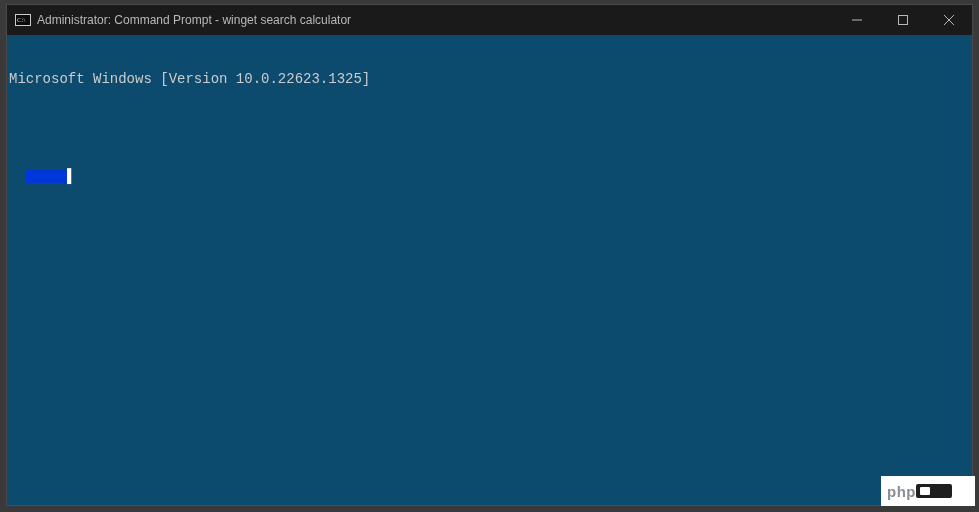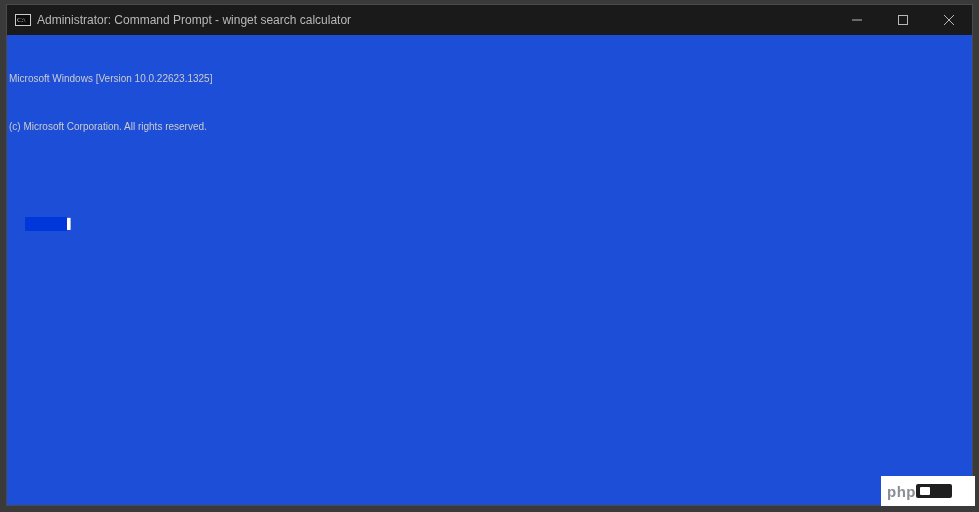--- a/index.html
+++ b/index.html
@@ -36,24 +36,24 @@
     width: 46px; height: 30px;
     display: inline-flex;
     align-items: center;
     justify-content: center;
     color: #b8b8b8;
   }
   .win-btn svg { width: 10px; height: 10px; }
 
   .terminal {
     flex: 1 1 auto;
-    background: #1d4ed8;
+    background: #0c4a6e;
     color: #cccccc;
-    font-family: Liberation Sans, sans-serif;
-    font-size: 10px;
+    font-family: Liberation Mono, monospace;
+    font-size: 14px;
     line-height: 16px;
     padding: 4px 2px 2px 2px;
     white-space: pre;
     position: relative;
   }
   .line { height: 16px; }
   .progress-row {
     display: flex;
     align-items: center;
     height: 16px;
@@ -137,21 +137,20 @@
     </span>
     <span class="win-btn close">
       <svg viewBox="0 0 10 10">
           <path d="M0 0 L10 10 M10 0 L0 10" stroke="currentColor" stroke-width="1"></path>
         </svg>
     </span>
   </div>
 
   <div class="terminal">
     <div class="line">Microsoft Windows [Version 10.0.22623.1325]</div>
-    <div class="line">(c) Microsoft Corporation. All rights reserved.</div>
     <div class="line"></div>
     <div class="progress-row">
       <span class="progress-indent"></span>
       <span class="progress-bar-track">
         <span class="progress-bar-fill" style="width:42px"></span>
         <span class="progress-marker" style="left:42px">▌</span>
       </span>
     </div>
   </div>
 

